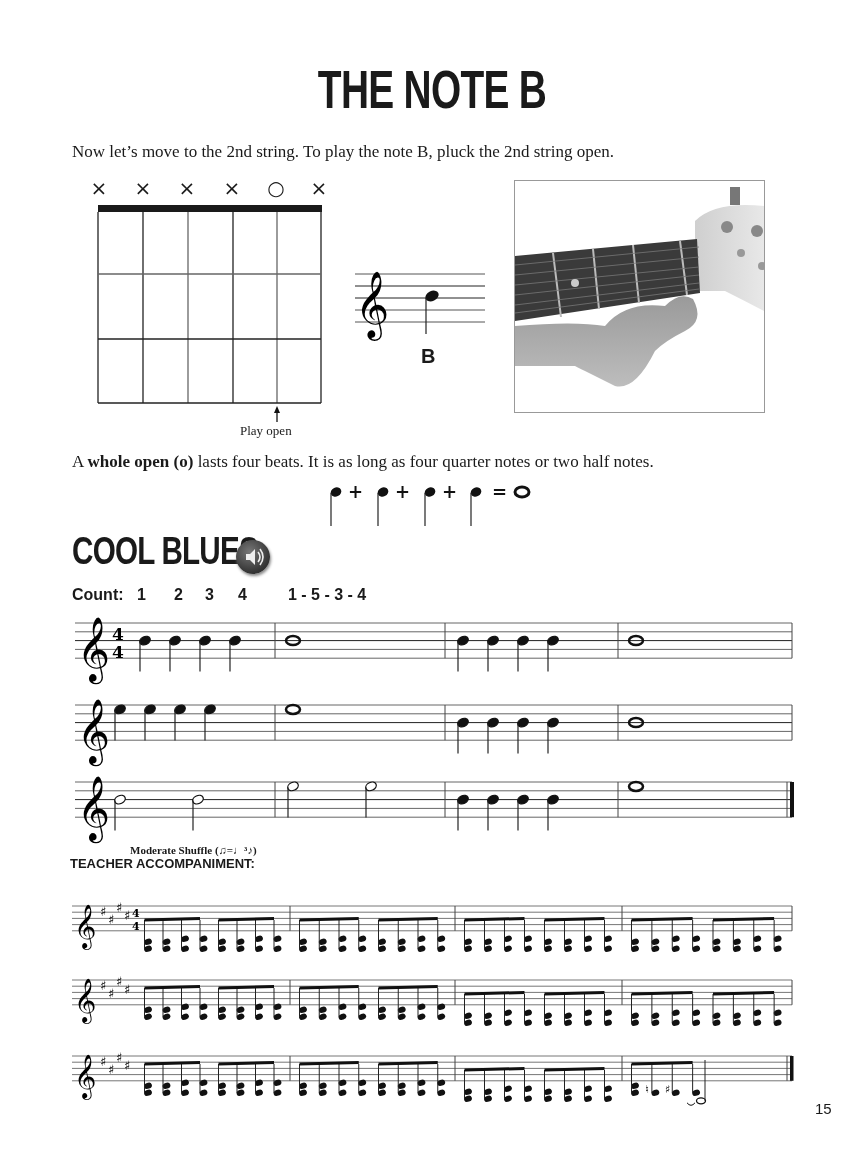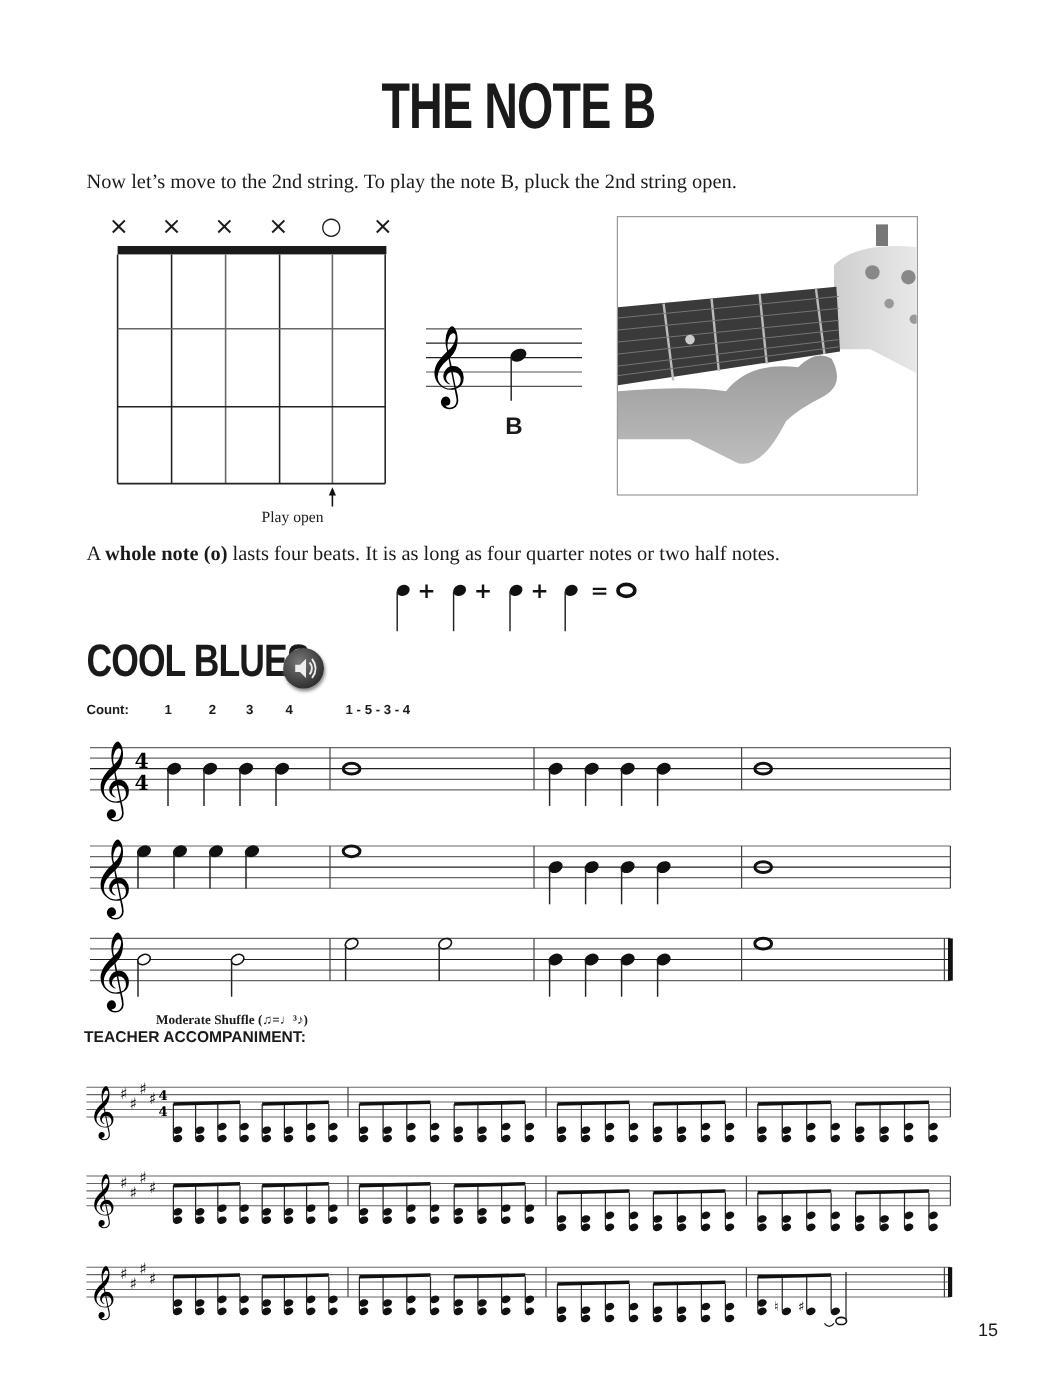--- a/index.html
+++ b/index.html
@@ -1,28 +1,28 @@
 <!DOCTYPE html>
 <html><head>
 <meta charset="utf-8">
 <style>
   html, body { margin:0; padding:0; background:#fff; }
   body { width:864px; height:1152px; position:relative; overflow:hidden; font-family:"Liberation Serif", serif; color:#1a1a1a; }
   .abs { position:absolute; }
   .title { left:0; width:864px; top:58px; text-align:center; font-family:"Liberation Sans", sans-serif; font-weight:700; font-size:54px; letter-spacing:-1px; transform:scaleX(0.72); transform-origin:center; color:#1a1a1a; }
   .intro { left:72px; top:142px; font-size:17px;text-align:center; }
   .chord-x { font-family:"DejaVu Sans", sans-serif; font-size:20px; position:absolute; top:176px; width:20px; text-align:center; }
-  .play-open { left:218px; top:423px; font-size:13px; }
+  .play-open { left:240px; top:423px; font-size:13px; }
   .note-label { left:421px; top:345px; font-family:"Liberation Sans", sans-serif; font-weight:700; font-size:20px; }
   .photo { left:514px; top:180px; width:249px; height:231px; border:1.5px solid #999; overflow:hidden; background:#fff; }
   .whole-text { left:72px; top:452px; font-size:17px; }
   .whole-text b { font-weight:700; }
   .section-title { left:72px; top:530px; font-family:"Liberation Sans", sans-serif; font-weight:700; font-size:38px; letter-spacing:-1px; transform:scaleX(0.78); transform-origin:left; }
   .audio-btn { left:236px; top:540px; width:34px; height:34px; border-radius:50%; background:radial-gradient(circle at 40% 35%, #777, #333 70%); box-shadow:1px 2px 3px #888; cursor:pointer; }
-  .count { top:586px; font-family:"Liberation Sans", sans-serif; font-weight:700; font-size:11px; }
+  .count { top:586px; font-family:"Liberation Sans", sans-serif; font-weight:700; font-size:16px; }
   .teacher { left:70px; top:856px; font-family:Liberation Sans, sans-serif; font-weight:700; font-size:13px; }
   .tempo { left:130px; top:844px; font-family:Liberation Serif, serif; font-weight:700; font-size:11px; }
   .page-num { left:815px; top:1100px; font-family:"Liberation Sans", sans-serif; font-size:15px; }
   svg text { font-family:"DejaVu Serif", serif; }
 </style>
 </head>
 <body>
 
 <div class="abs title">THE NOTE B</div>
 <div class="abs intro">Now let’s move to the 2nd string. To play the note B, pluck the 2nd string open.</div>
@@ -101,21 +101,21 @@
         <line x1="0" y1="114" x2="184" y2="94"></line>
       <line x1="0" y1="124" x2="184" y2="102"></line>
         <line x1="0" y1="132" x2="184" y2="108"></line>
     </g>
     <circle cx="60" cy="102" r="4" fill="#ccc"></circle>
     <path d="M0,145 Q60,140 90,145 Q110,120 150,125 Q165,110 178,118 Q190,140 170,150 Q150,160 140,170 Q120,210 100,205 Q70,190 60,185 L0,185 Z" fill="url(#arm)"></path>
   </svg>
 </div>
 
 <div class="abs whole-text">
-  <span>A </span><b>whole note (</b><b>o</b><b>)</b><span> lasts four beats. It is as long as four quarter notes or two half notes.</span>
+  <span>A </span><b>whole open (</b><b>o</b><b>)</b><span> lasts four beats. It is as long as four quarter notes or two half notes.</span>
 </div>
 <svg class="abs" style="left:320px;top:480px" width="230" height="50">
   <g fill="#111">
     <ellipse cx="16" cy="12" rx="5.5" ry="4.5" transform="rotate(-25 16 12)"></ellipse>
       <line x1="11" y1="13" x2="11" y2="46" stroke="#222" stroke-width="1.2"></line>
     <text x="28" y="18" font-size="18" font-weight="700">+</text>
     <ellipse cx="63" cy="12" rx="5.5" ry="4.5" transform="rotate(-25 63 12)"></ellipse>
       <line x1="58" y1="13" x2="58" y2="46" stroke="#222" stroke-width="1.2"></line>
     <text x="75" y="18" font-size="18" font-weight="700">+</text>
     <ellipse cx="110" cy="12" rx="5.5" ry="4.5" transform="rotate(-25 110 12)"></ellipse>

